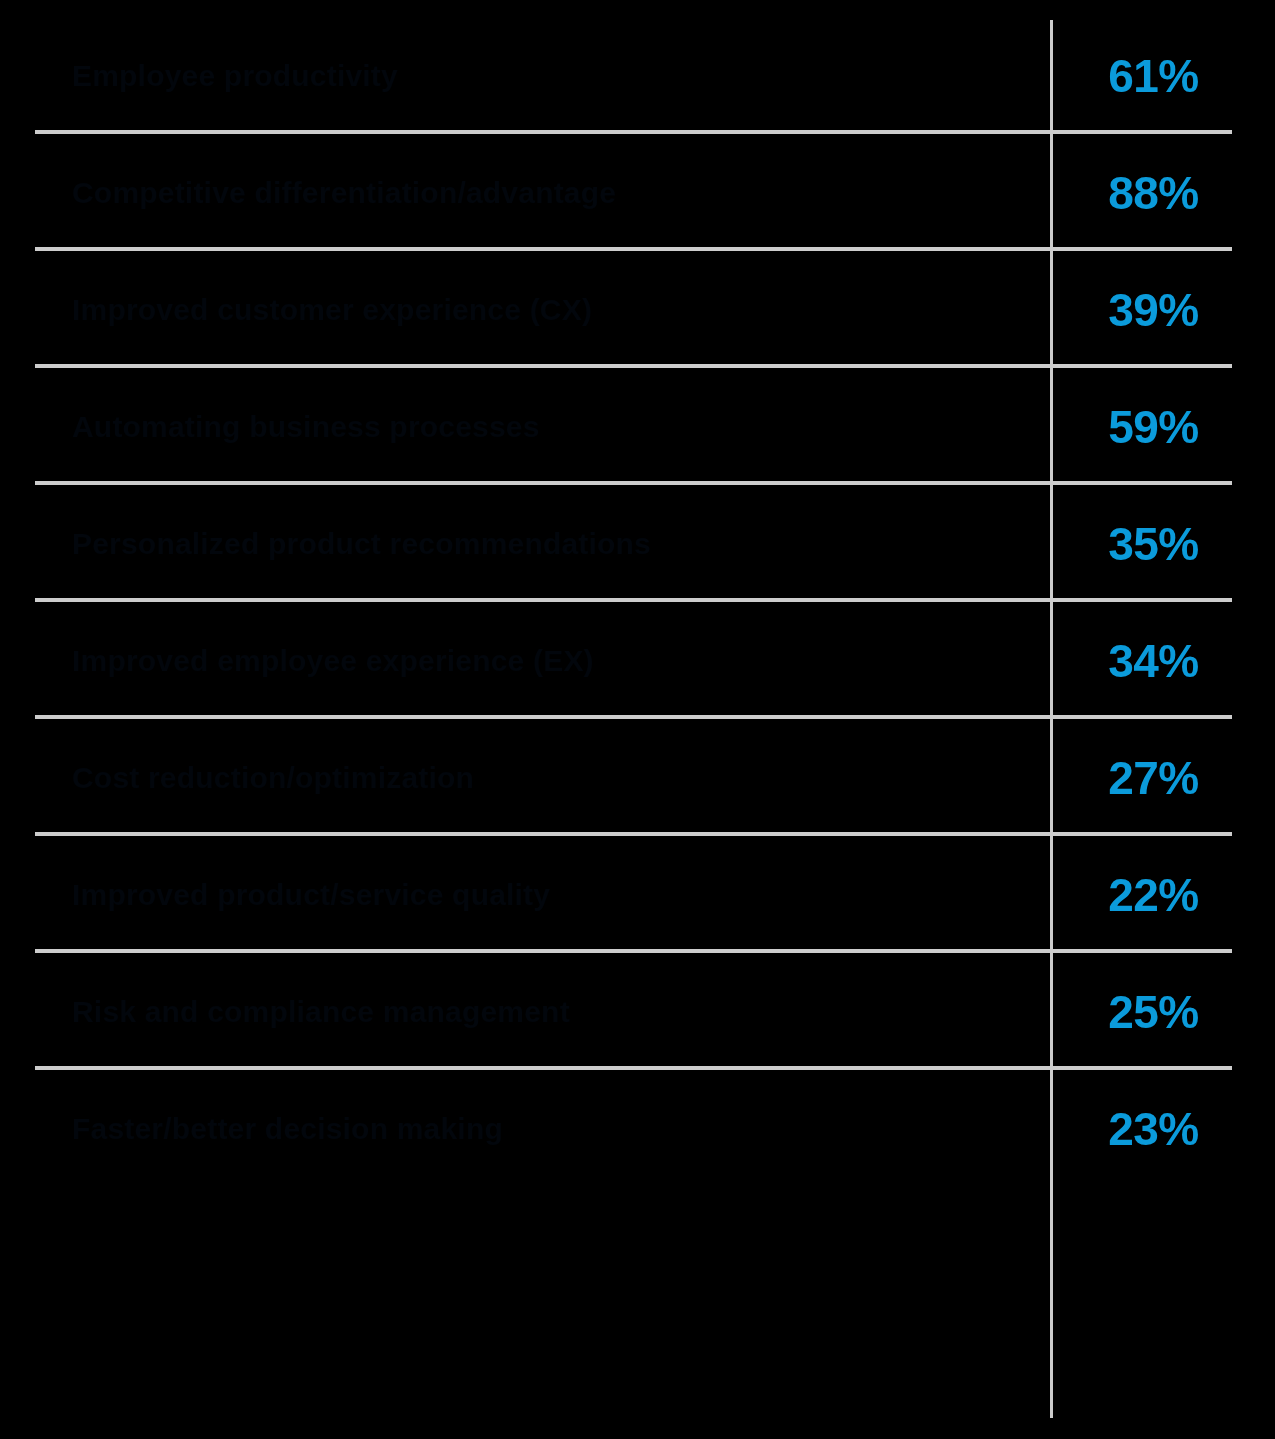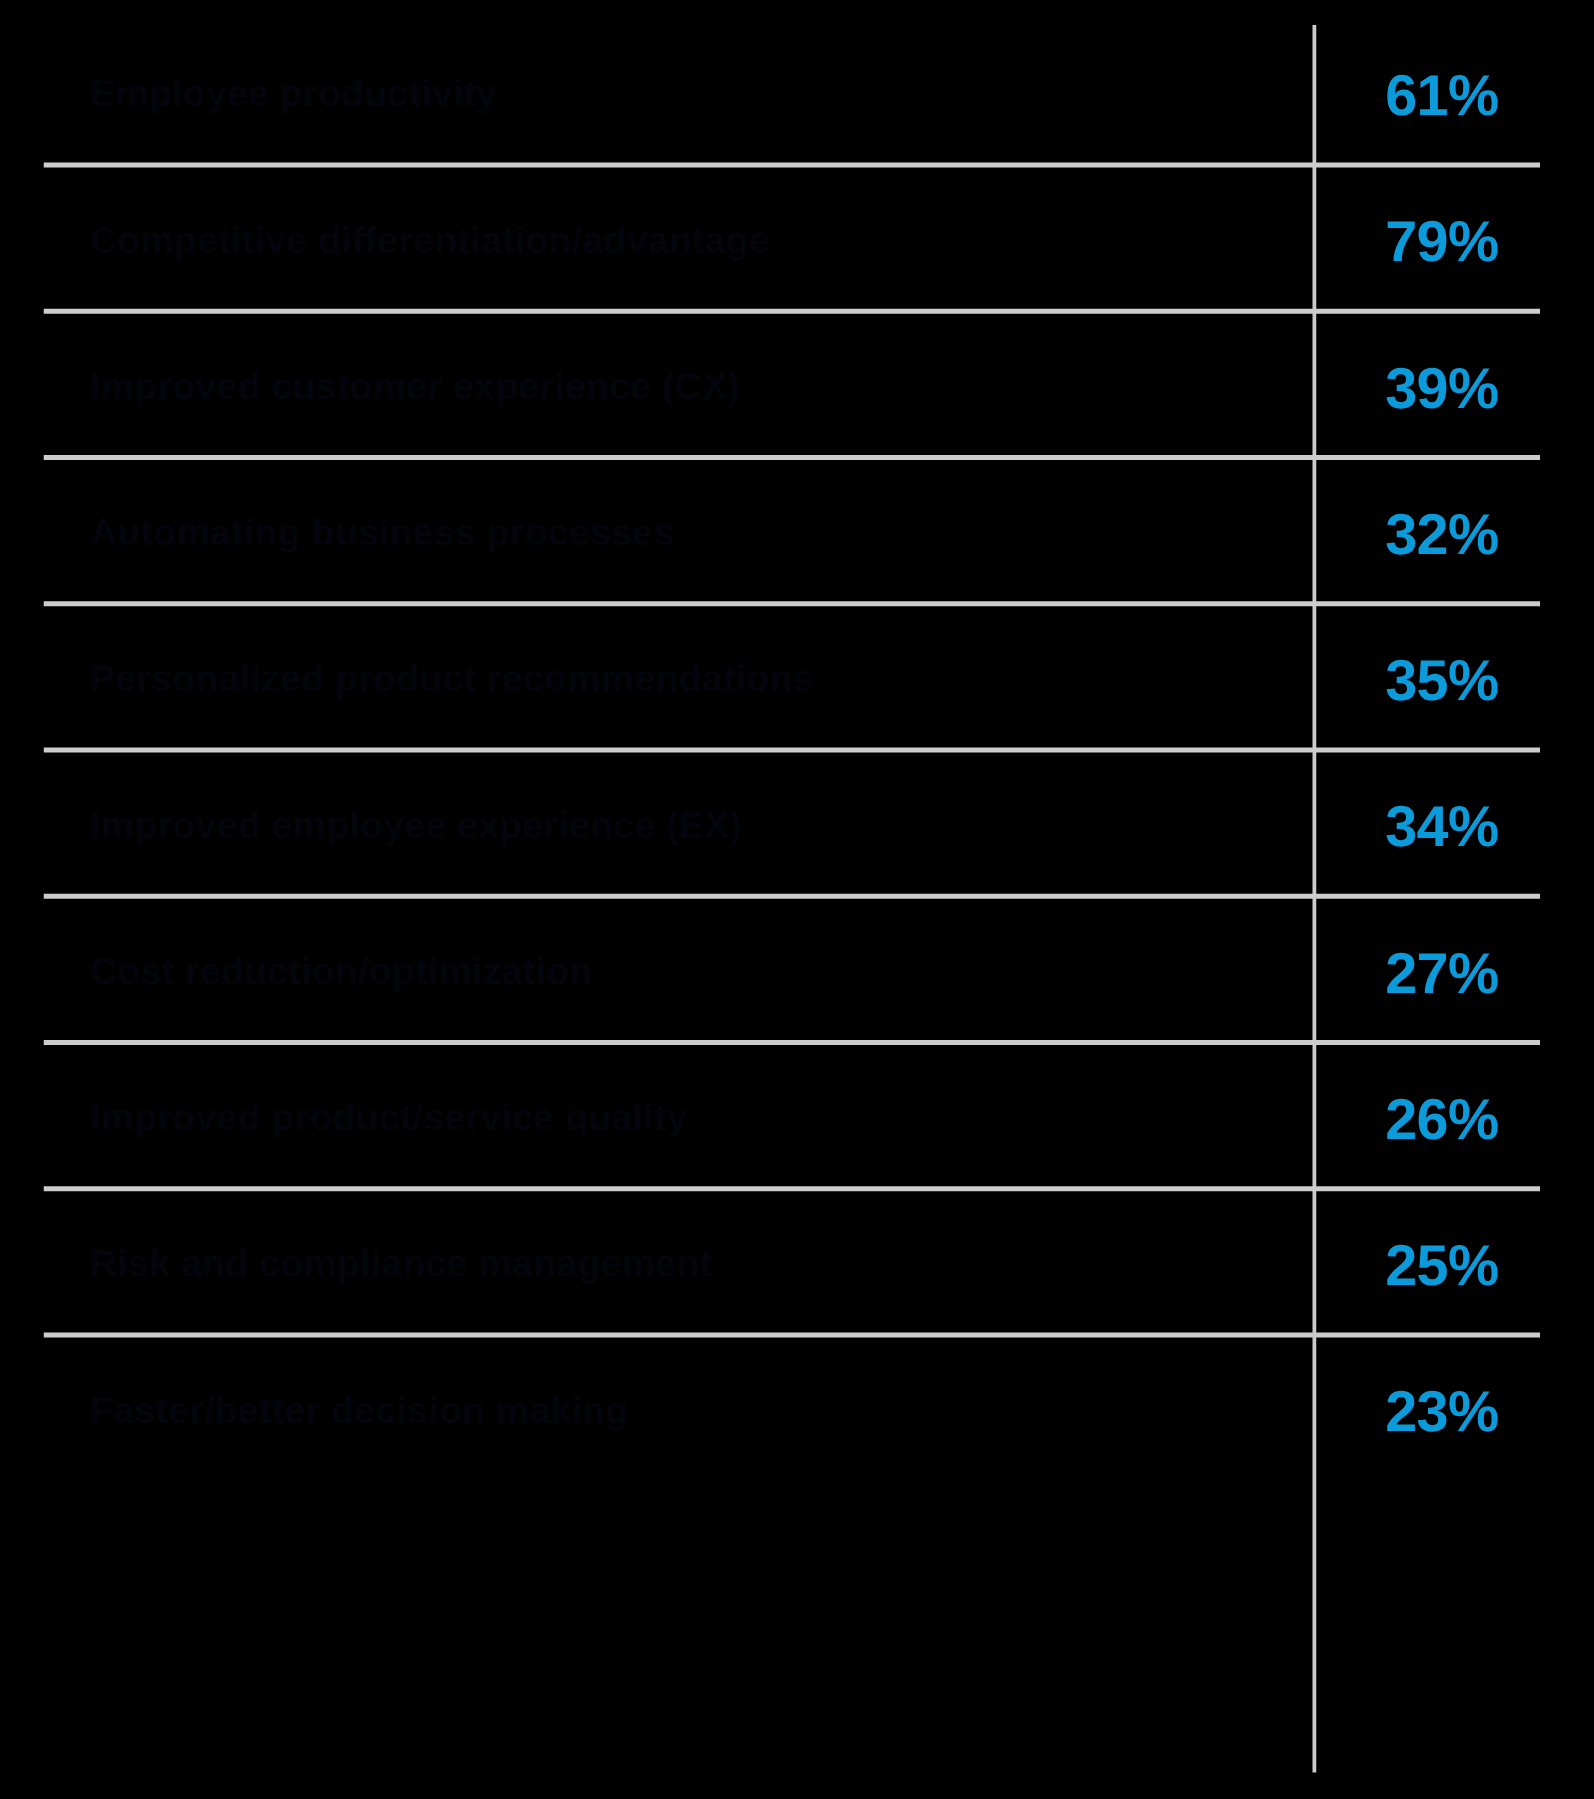--- a/index.html
+++ b/index.html
@@ -104,31 +104,31 @@
 
   <div class="rows">
 
     <div class="table-row">
       <div class="row-label">Employee productivity</div>
       <div class="row-value">61%</div>
     </div>
 
     <div class="table-row">
       <div class="row-label">Competitive differentiation/advantage</div>
-      <div class="row-value">79%</div>
+      <div class="row-value">88%</div>
     </div>
 
     <div class="table-row">
       <div class="row-label">Improved customer experience (CX)</div>
       <div class="row-value">39%</div>
     </div>
 
     <div class="table-row">
       <div class="row-label">Automating business processes</div>
-      <div class="row-value">32%</div>
+      <div class="row-value">59%</div>
     </div>
 
 
     <div class="table-row">
       <div class="row-label">Personalized product recommendations</div>
       <div class="row-value">35%</div>
     </div>
 
     <div class="table-row">
       <div class="row-label">Improved employee experience (EX)</div>
@@ -136,21 +136,21 @@
     </div>
 
 
     <div class="table-row">
       <div class="row-label">Cost reduction/optimization</div>
       <div class="row-value">27%</div>
     </div>
 
     <div class="table-row">
       <div class="row-label">Improved product/service quality</div>
-      <div class="row-value">26%</div>
+      <div class="row-value">22%</div>
     </div>
 
     <div class="table-row">
       <div class="row-label">Risk and compliance management</div>
       <div class="row-value">25%</div>
     </div>
 
     <div class="table-row is-last">
       <div class="row-label">Faster/better decision making</div>
       <div class="row-value">23%</div>

